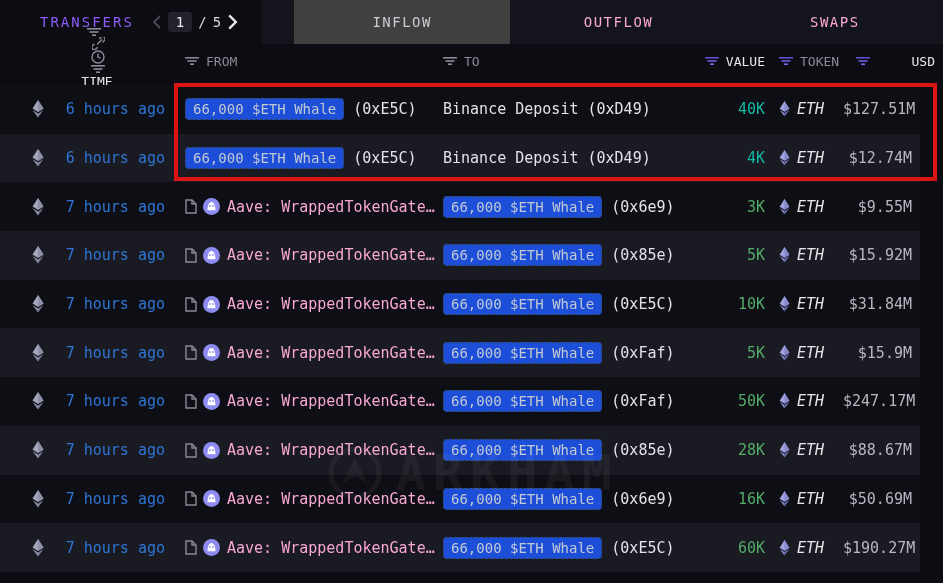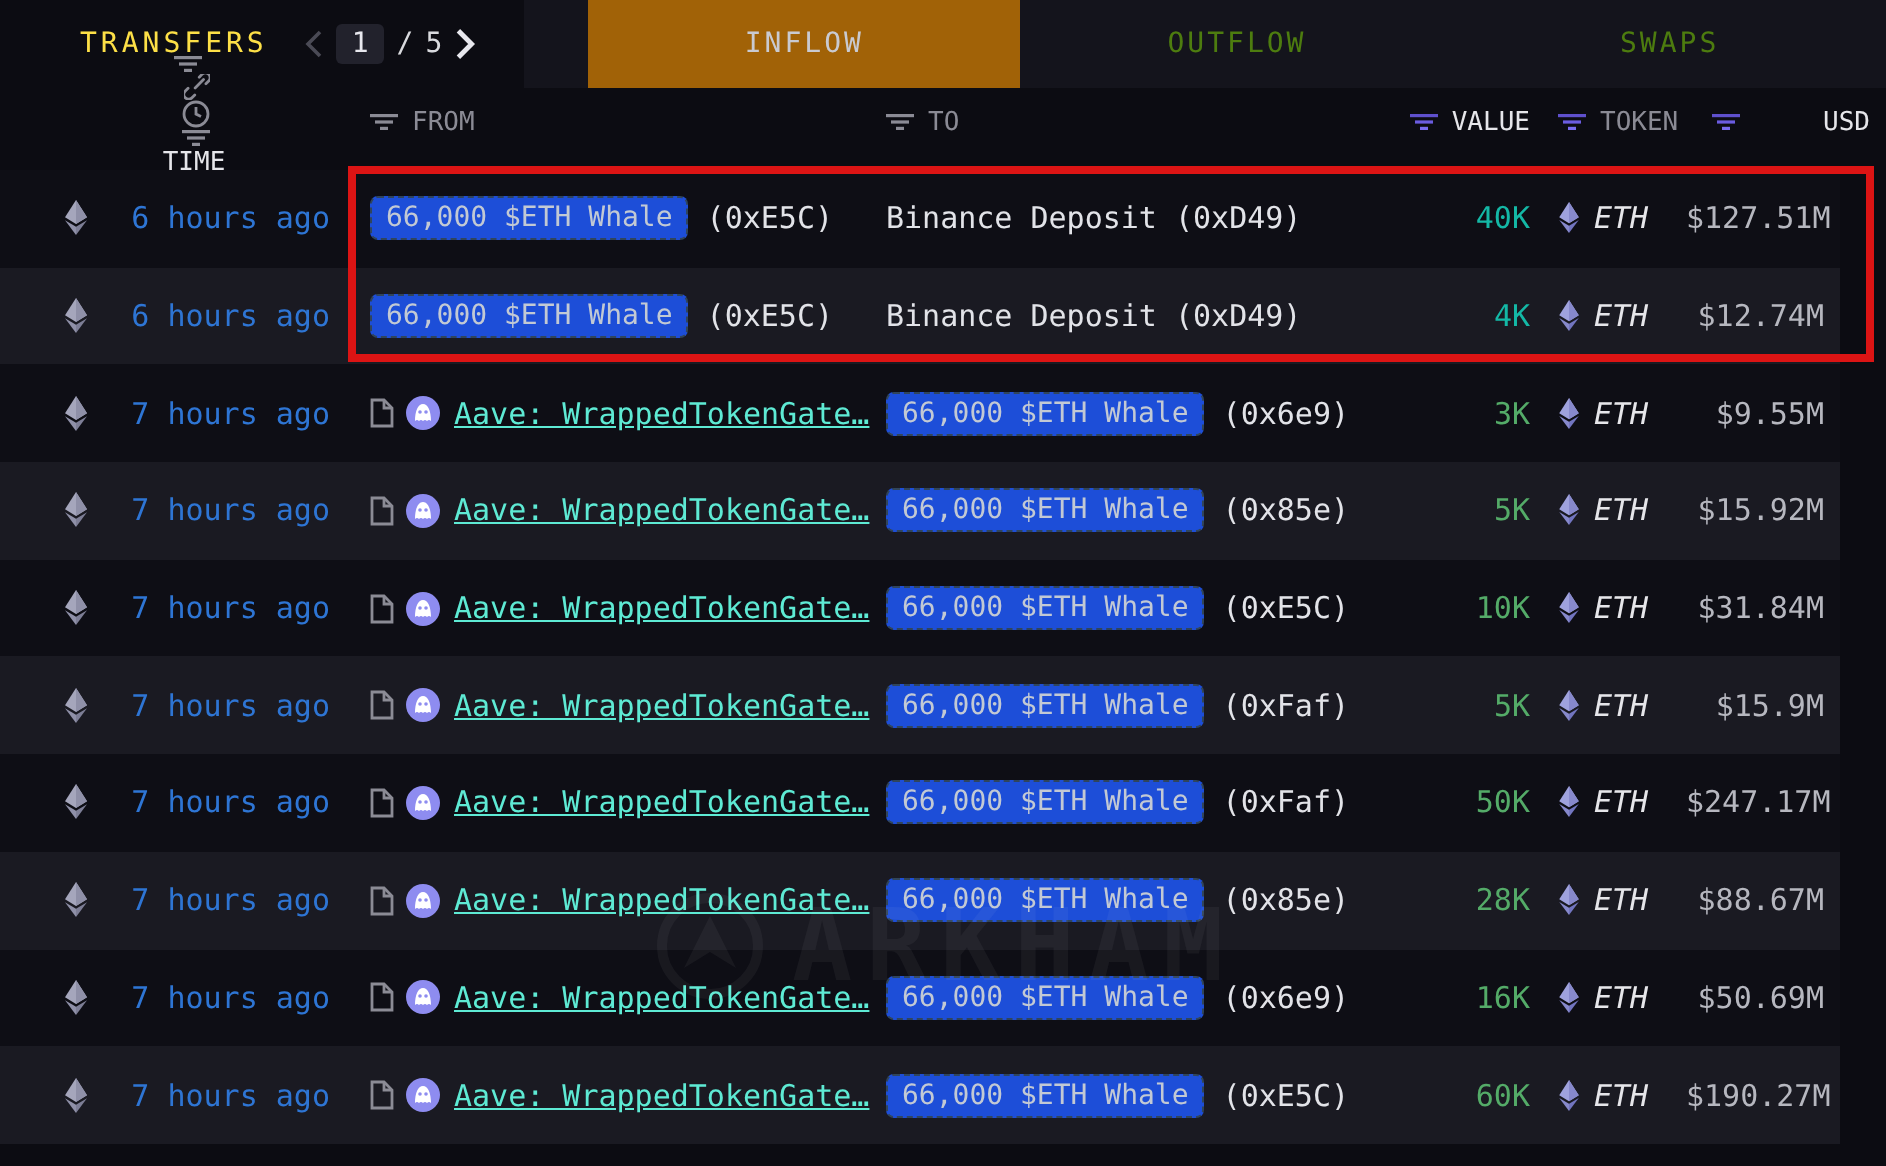--- a/index.html
+++ b/index.html
@@ -7,28 +7,28 @@
   .app {
     position:relative; width:943px; height:583px; overflow:hidden;
     background:#0c0c12;
     font-family:"DejaVu Sans Mono","Liberation Mono",monospace;
     color:#e2e3e8;
   }
 
   
   .topbar { position:absolute; top:0; left:0; width:943px; height:44px; display:flex; align-items:stretch; }
   .title-area { display:flex; align-items:center; padding-left:40px; width:262px; }
-  .title { font-size:14px; letter-spacing:2px; color:#fde047; }
+  .title { font-size:14px; letter-spacing:2px; color:#8b5cf6; }
   .pager { display:flex; align-items:center; margin-left:18px; gap:6px; }
   .pager .chev { display:flex; align-items:center; cursor:pointer; }
   .page-box { background:#22222c; border-radius:3px; padding:2px 8px; font-size:14px; color:#e8e8ee; cursor:pointer; }
   .pager .sep, .pager .total { font-size:14px; color:#d9dade; }
   .tabstrip { flex:1; display:flex; background:#14141c; }
-  .tab { flex:1; display:flex; align-items:center; justify-content:center; font-size:14px; letter-spacing:1.5px; color:#4d7c0f; cursor:pointer; }
-  .tab.active { background:#a16207; color:#c9cad1;margin-left:32px; }
+  .tab { flex:1; display:flex; align-items:center; justify-content:center; font-size:14px; letter-spacing:1.5px; color:#f9a8d4; cursor:pointer; }
+  .tab.active { background:#404040; color:#c9cad1;margin-left:32px; }
 
   
   .colhead { position:absolute; top:44px; left:0; width:943px; height:34px; display:flex; align-items:center; font-size:13px; color:#8b8b95; }
   .h-left { display:flex; align-items:center; padding-left:22px; width:165px;flex-direction:column; }
   .h-left .ic { margin-right:0; }
   .h-left .ic + .ic { margin-left:9px; }
   .h-time-label { margin-left:7px; color:#e6e6ea; }
   .h-group { display:flex; align-items:center; gap:7px; }
   .h-from { width:258px; margin-left:20px; }
   .h-to { width:258px; }
@@ -52,21 +52,21 @@
   .c-value.green { color:#54ab68; }
   .c-token { flex:0 0 78px; display:flex; align-items:center; gap:7px; padding-left:14px; color:#e6e6ea;font-style:italic; }
   .c-usd { flex:1; text-align:right; padding-right:8px; color:#b6b7bf; }
 
   .badge {
     background:#1d4ed8; border:1px dashed #30455c; border-radius:4px;
     color:#c2c9d4; font-size:14px; padding:2px 7px; cursor:pointer; white-space:nowrap;
   }
   .addr { margin-left:9px; color:#e2e3e8; cursor:pointer; }
   .plain-to { color:#e2e3e8; cursor:pointer; }
-  .contract-name { color:#5eead4; margin-left:7px; cursor:pointer; overflow:hidden; text-overflow:ellipsis;text-decoration:underline; }
+  .contract-name { color:#f9a8d4; margin-left:7px; cursor:pointer; overflow:hidden; text-overflow:ellipsis; }
   .doc-ic { margin-right:6px; flex:0 0 auto; }
   .aave-ic { flex:0 0 auto; }
 
   
   .hibox {
     position:absolute; left:174px; top:83px; width:763px; height:98px;
     border:4px solid #dc1414; z-index:6; pointer-events:none;
   }
 
   

